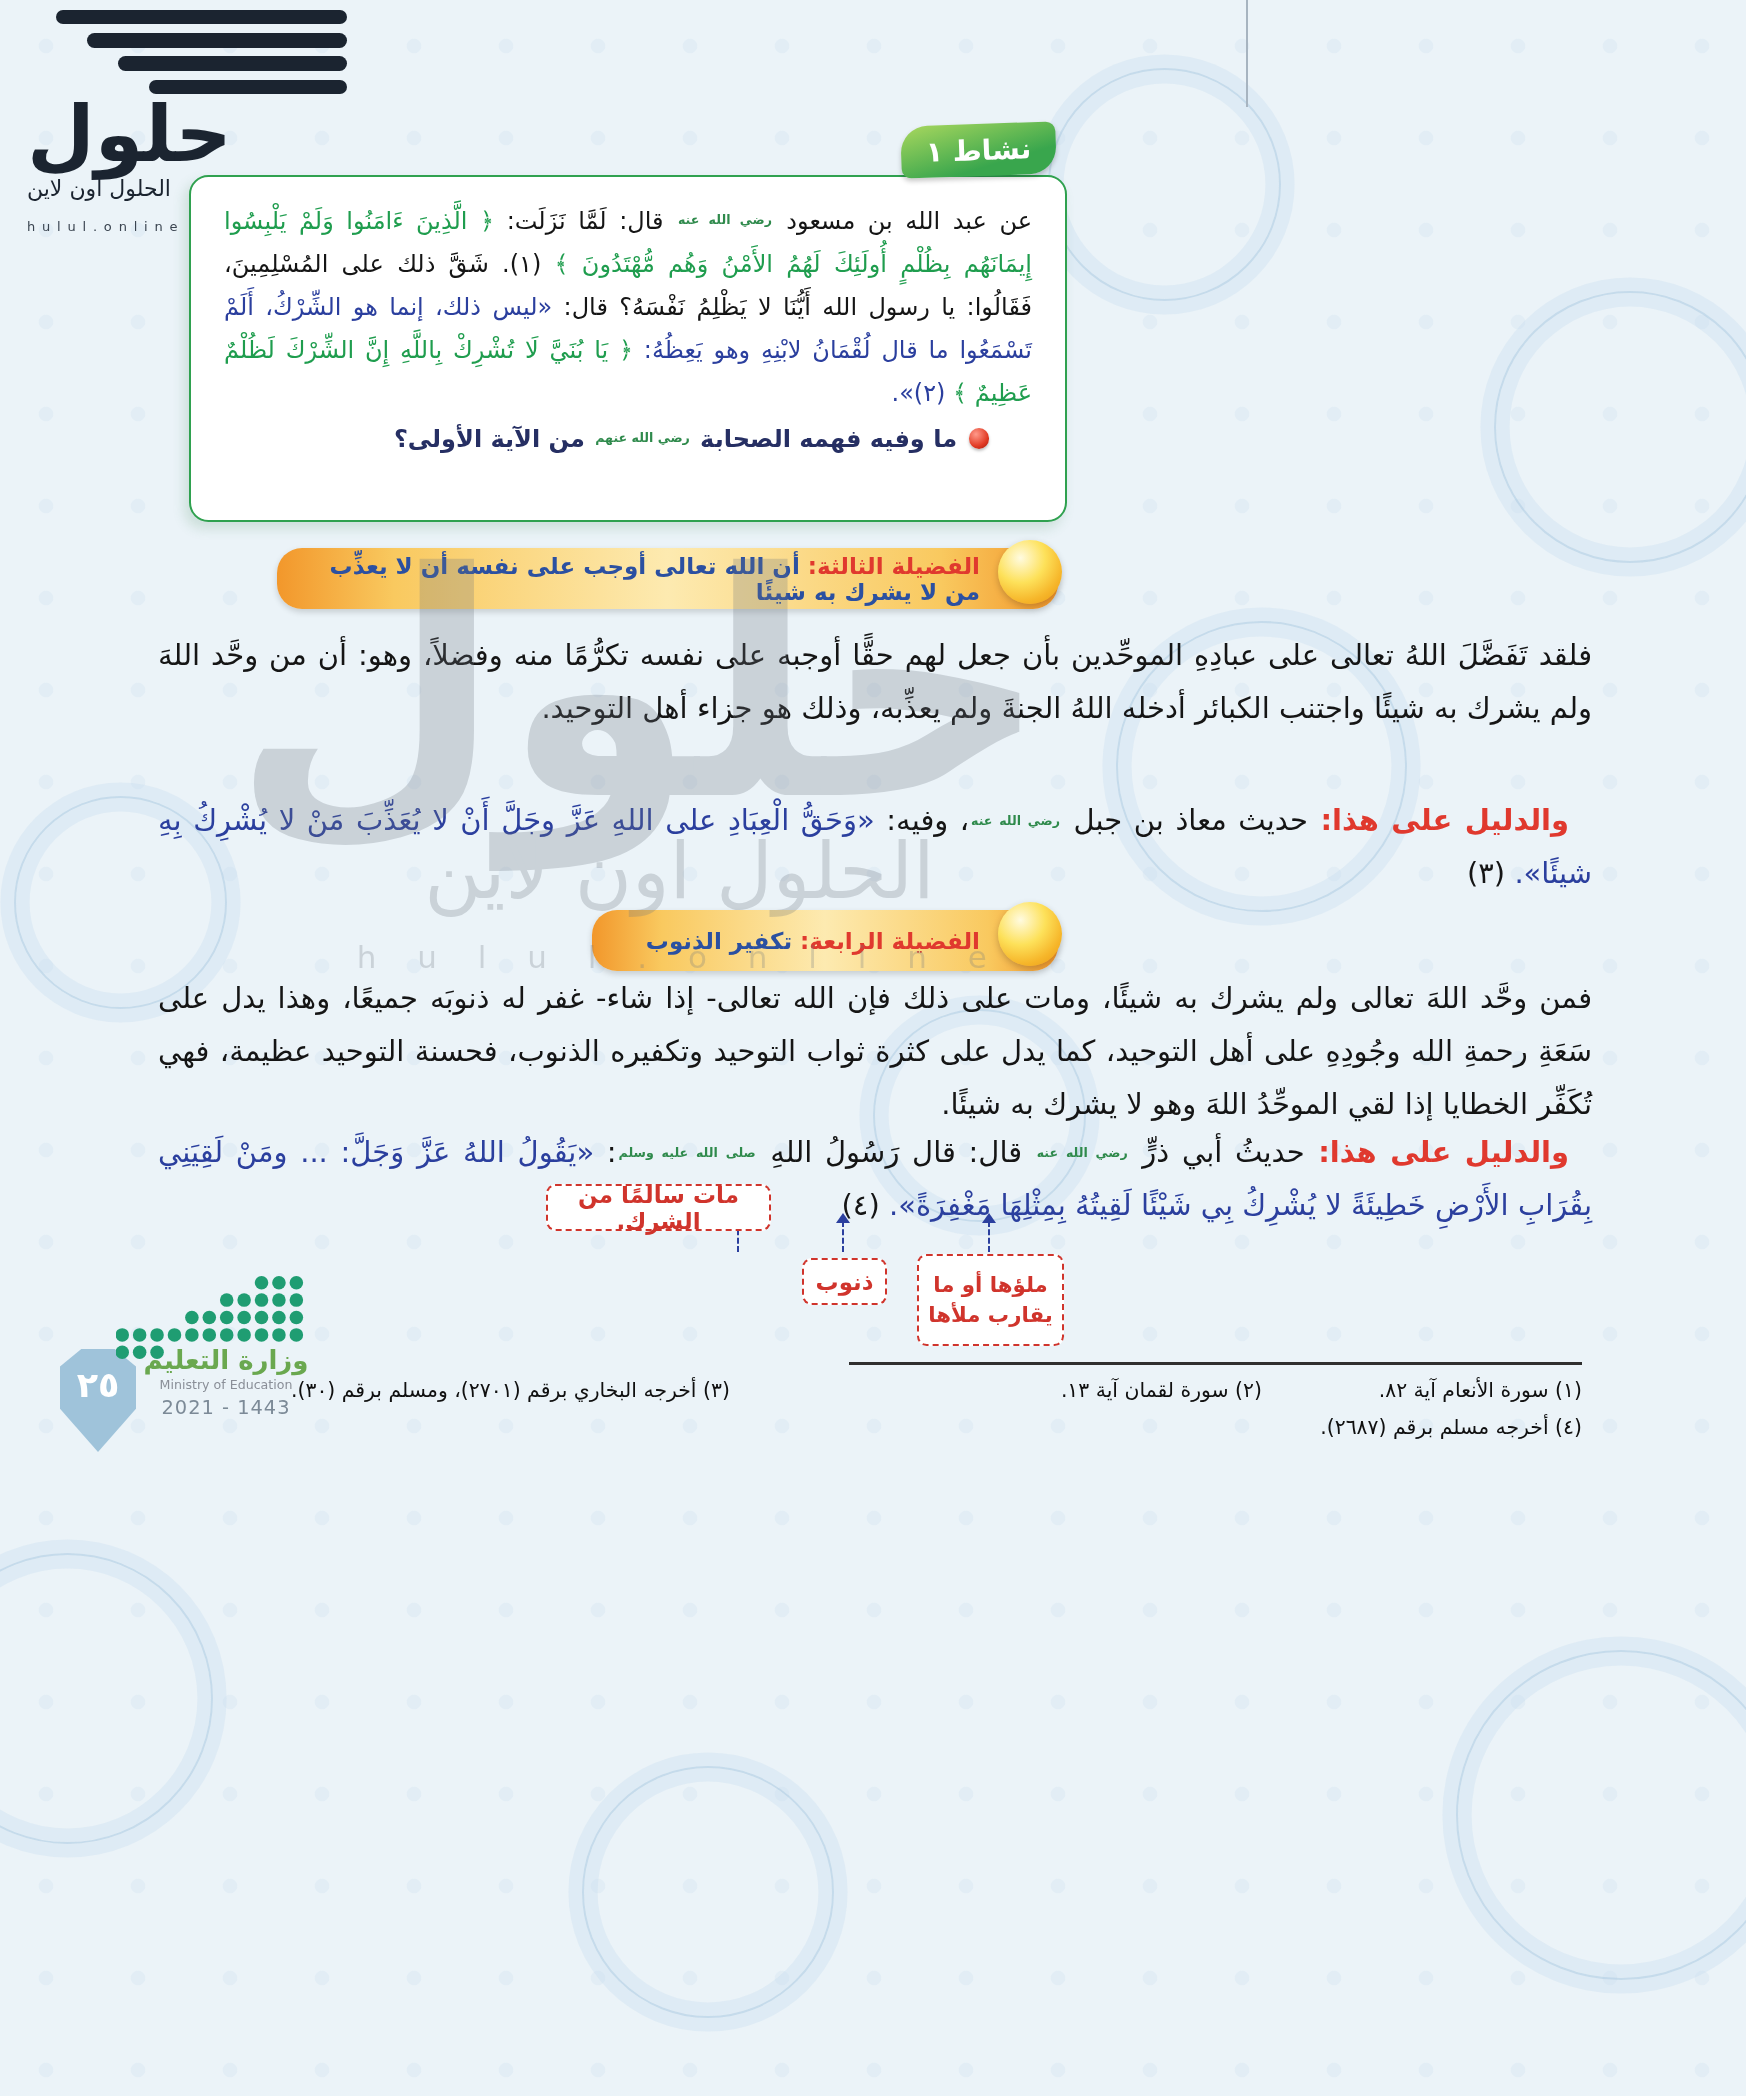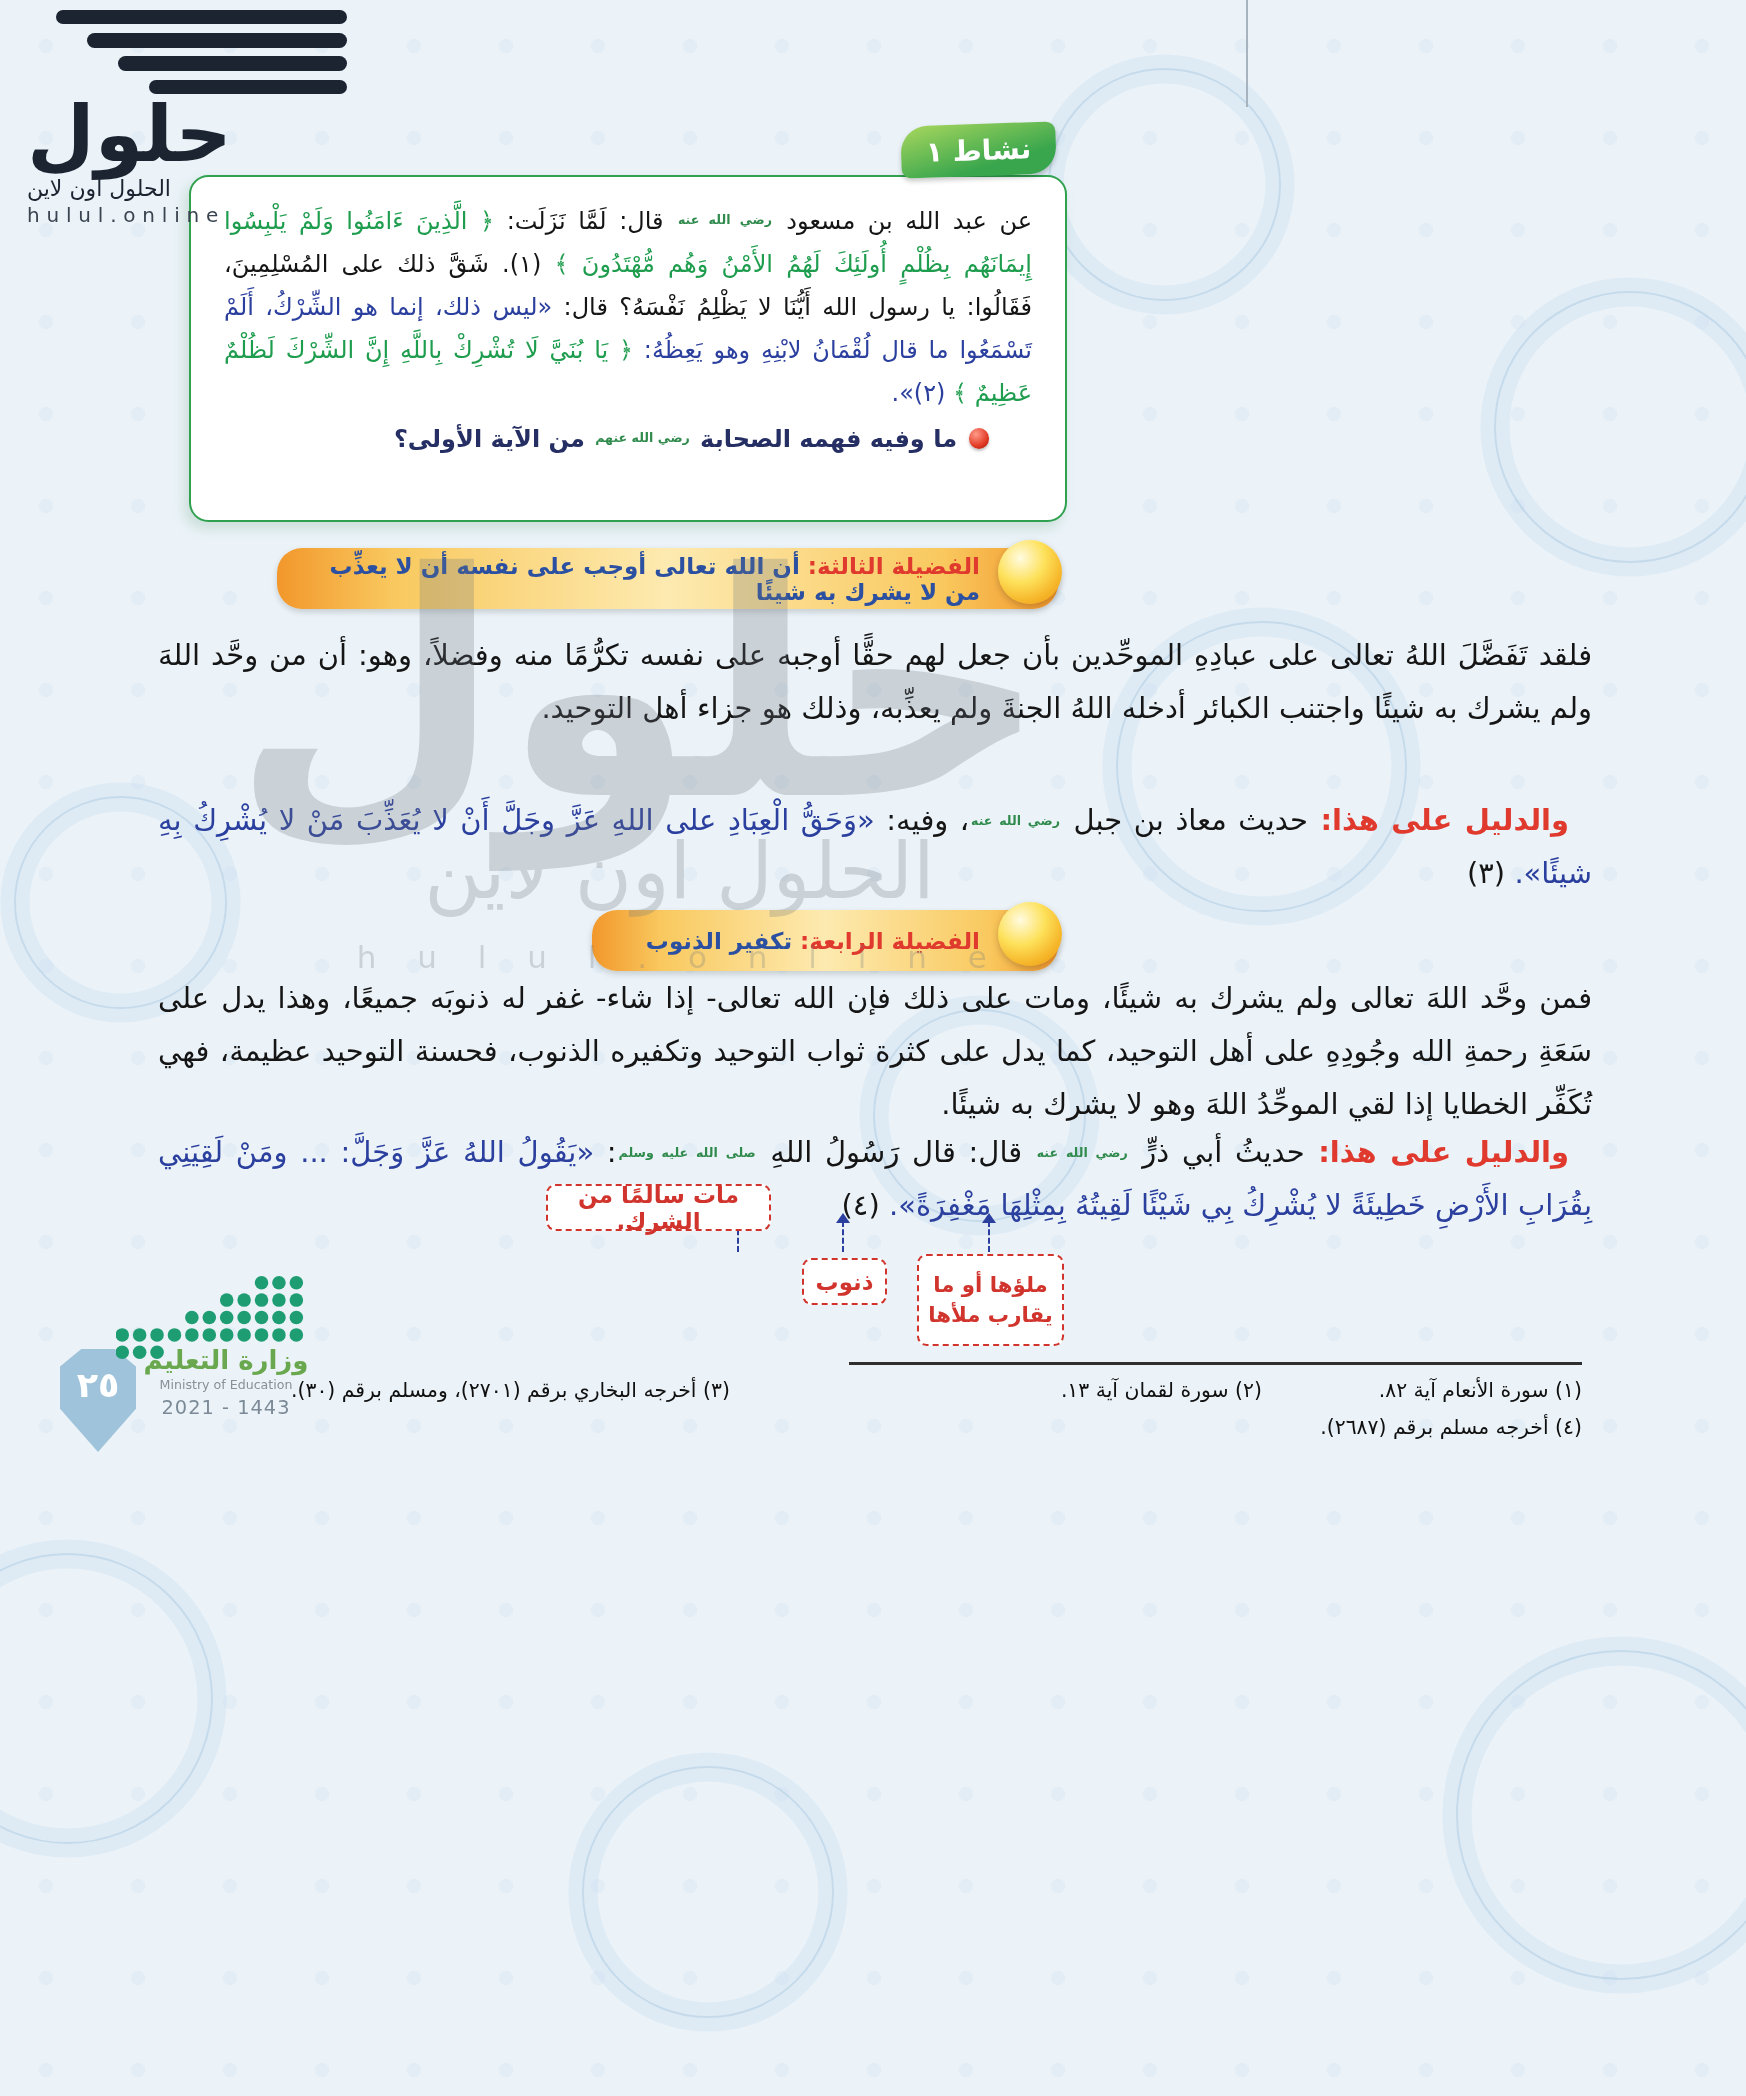--- a/index.html
+++ b/index.html
@@ -27,21 +27,21 @@
   
   .hulul{position:absolute;top:9.7px;left:27px;width:320px;z-index:60;text-align:left;direction:rtl}
   .hulul .bars{display:flex;flex-direction:column;align-items:flex-start;gap:8.7px;width:301px}
   .hulul .bars i{display:block;height:14.6px;border-radius:7.8px;background:#1b2430}
   .hulul .bars i:nth-child(1){width:291px}
   .hulul .bars i:nth-child(2){width:260px}
   .hulul .bars i:nth-child(3){width:229px}
   .hulul .bars i:nth-child(4){width:198px}
   .hulul .word{font-size:78px;font-weight:bold;color:#1b2430;line-height:1.05;text-align:left;direction:rtl}
   .hulul .line{font-size:22px;color:#1b2430;letter-spacing:1.9px;text-align:left}
-  .hulul .domain{font-size:20px;color:#3a4450;letter-spacing:6.8px;direction:ltr;text-align:left;margin-top:2px}
+  .hulul .domain{font-size:13px;color:#3a4450;letter-spacing:6.8px;direction:ltr;text-align:left;margin-top:18px}
 
   
   .wm{position:absolute;left:311px;top:524px;width:737px;text-align:center;z-index:40;opacity:.26;color:#6d7680;pointer-events:none}
   .wm .word{font-size:311px;line-height:1.05;font-weight:bold}
   .wm .line{font-size:78px;margin-top:-25px}
   .wm .domain{font-size:31px;letter-spacing:15.5px;direction:ltr;margin-top:23px}
 
   
   .activity-label{position:absolute;left:901px;top:124px;width:155px;height:52px;z-index:12;
     background:linear-gradient(165deg,#a8d75e,#39a64d 70%);border-radius:27px 9.7px 27px 9.7px;

